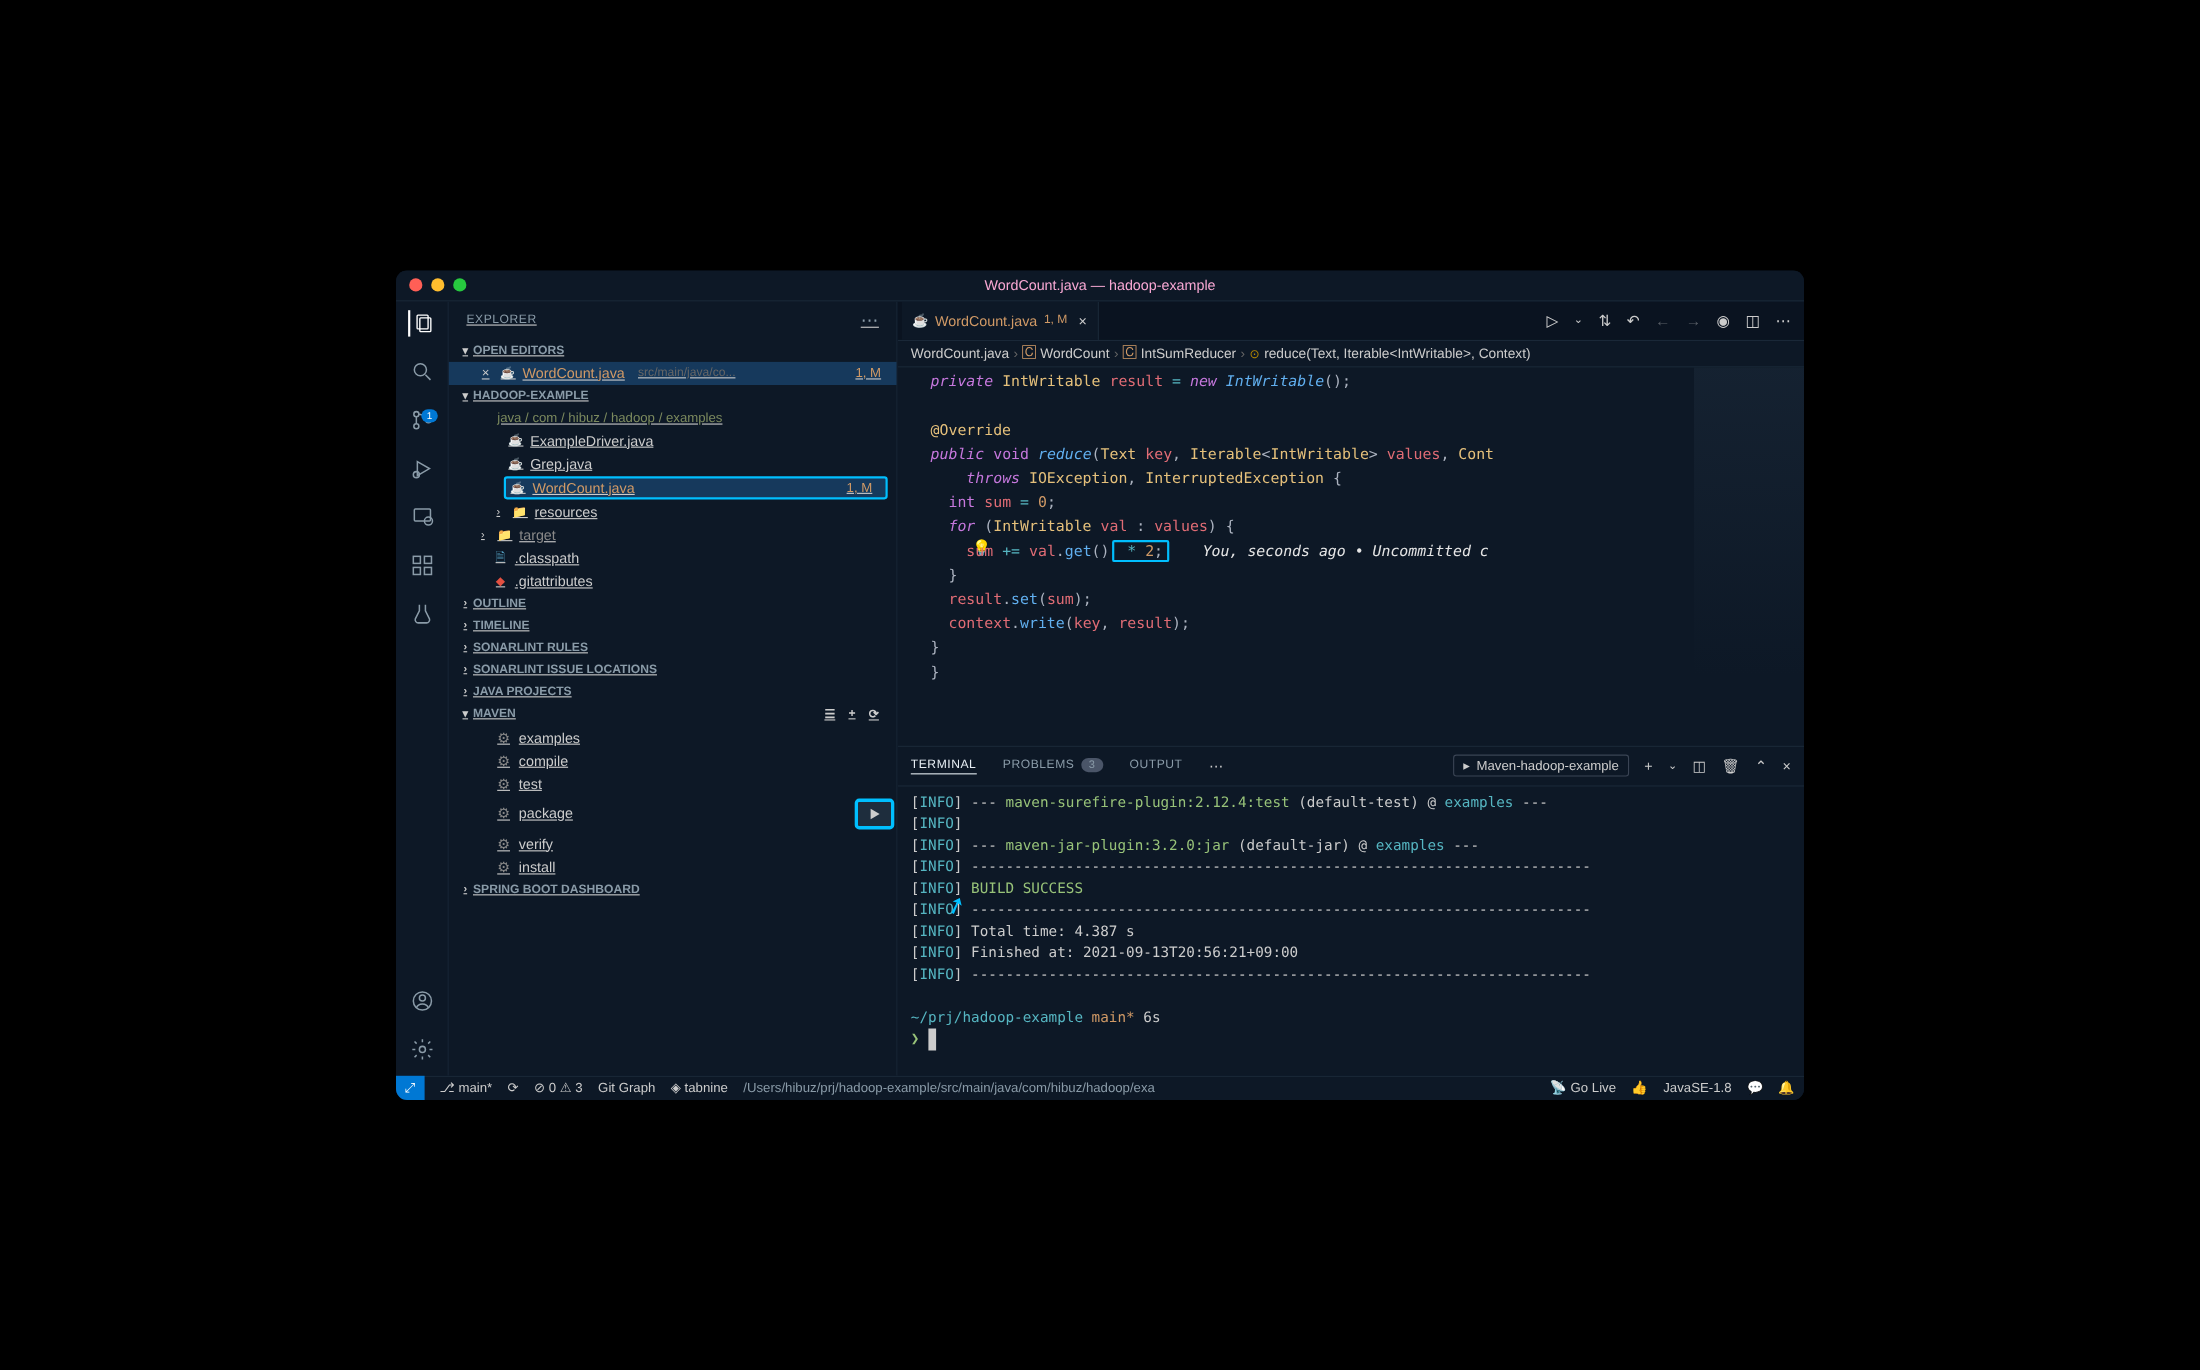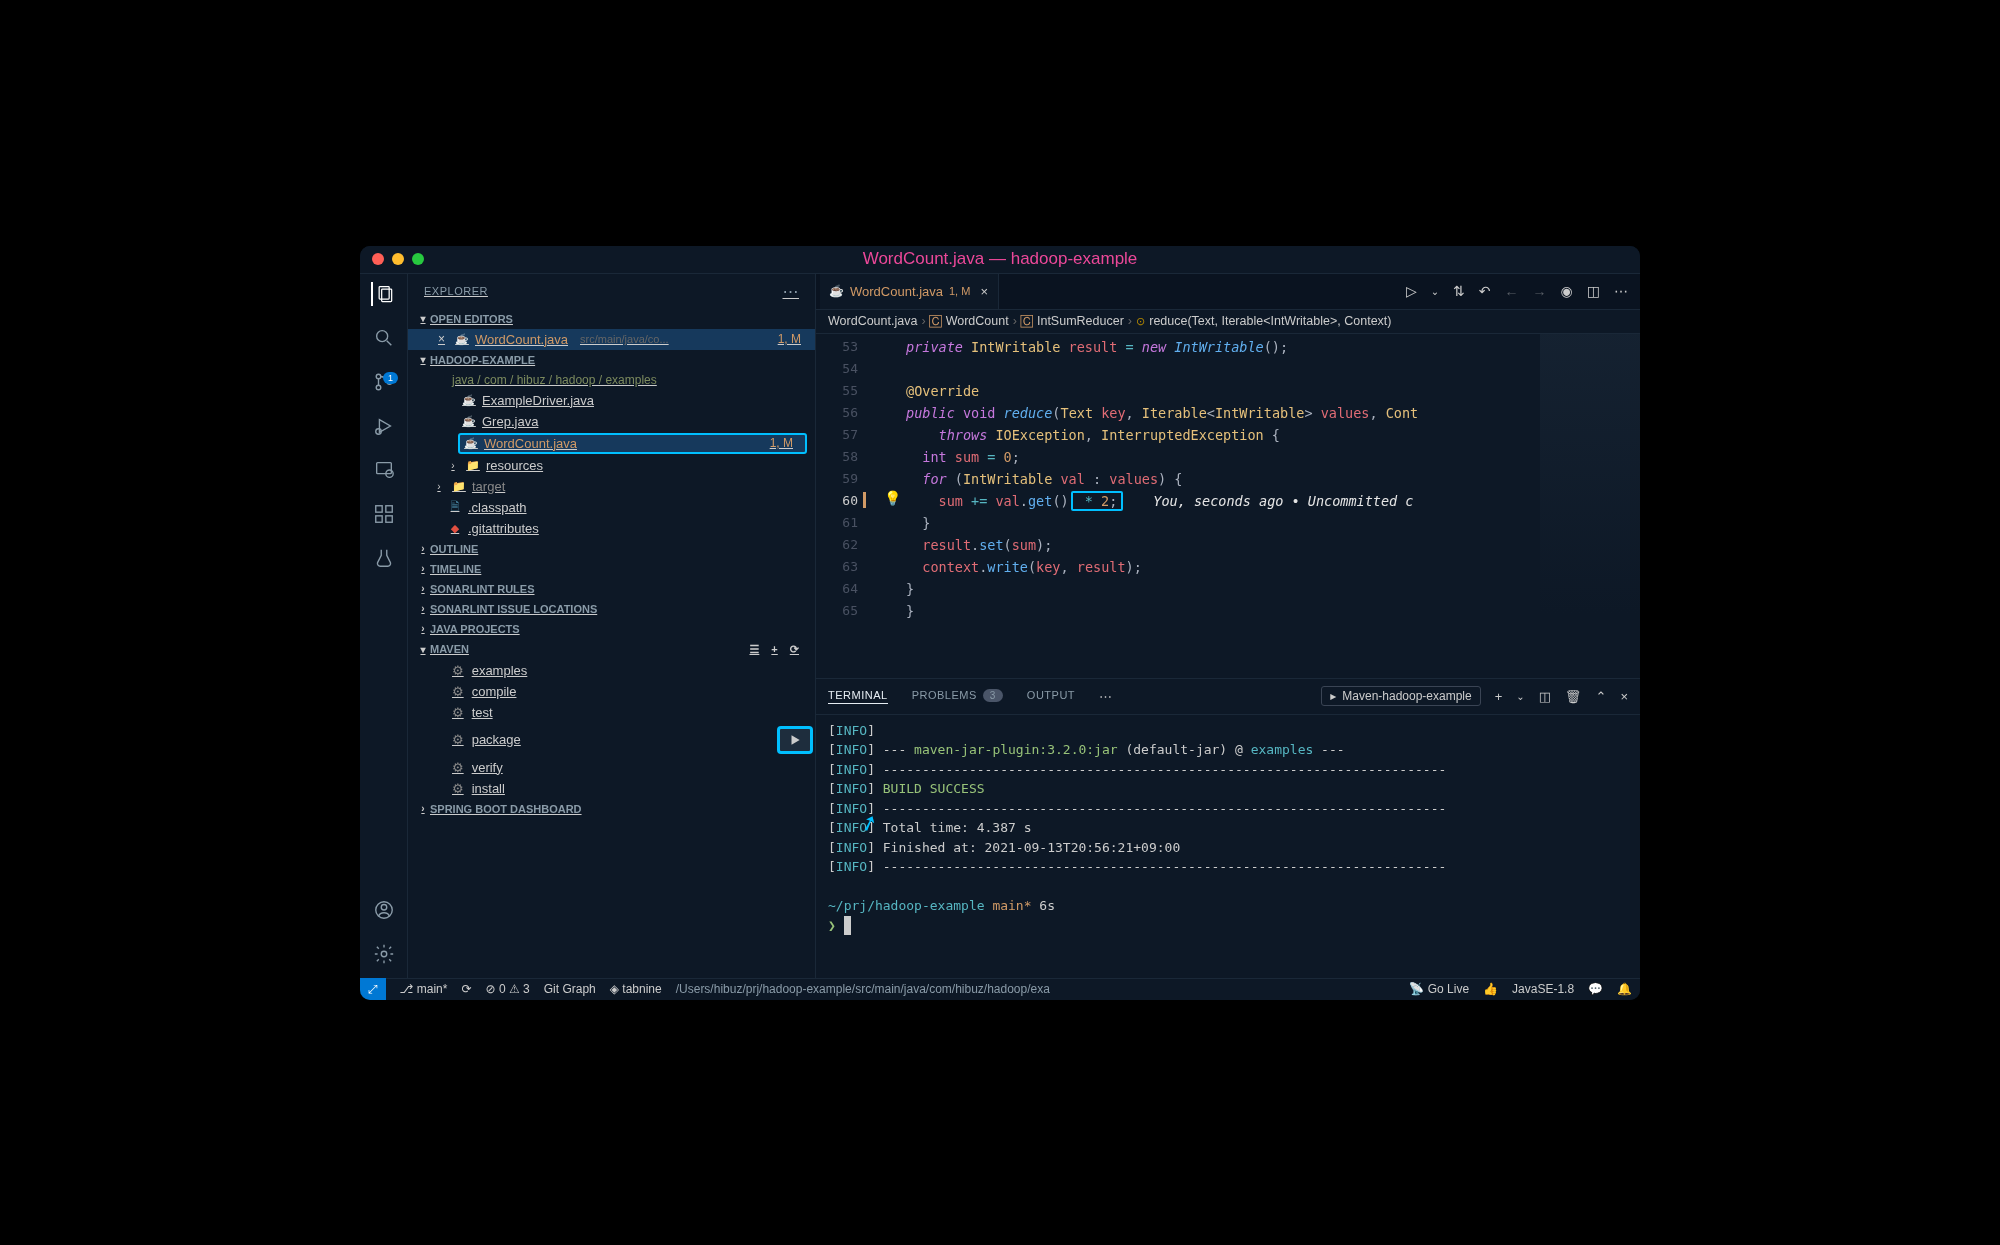--- a/index.html
+++ b/index.html
@@ -31,21 +31,21 @@
   align-items: center;
   padding: 0 12px;
   position: relative;
   border-bottom: 1px solid #1a2838;
 }
 .traffic { display: flex; gap: 8px; }
 .traffic span { width: 12px; height: 12px; border-radius: 50%; }
 .tl-red { background: #ff5f56; }
 .tl-yellow { background: #ffbd2e; }
 .tl-green { background: #27c93f; }
-.title-text { position: absolute; left: 50%; transform: translateX(-50%); color: #ec4899; font-size: 17px; }
+.title-text { position: absolute; left: 50%; transform: translateX(-50%); color: #f9a8d4; font-size: 13px; }
 
 .main { flex: 1; display: flex; overflow: hidden; }
 
 .activitybar {
   width: 48px;
   background: #0d1826;
   display: flex;
   flex-direction: column;
   align-items: center;
   padding-top: 8px;
@@ -398,35 +398,20 @@
         <span class="bc-ic">🄲</span>
           <span>WordCount</span>
           <span class="sep">›</span>
         <span class="bc-ic">🄲</span>
           <span>IntSumReducer</span>
           <span class="sep">›</span>
         <span class="bc-ic2">⊙</span>
           <span>reduce(Text, Iterable&lt;IntWritable&gt;, Context)</span>
       </div>
       <div class="code-area">
-        <div class="gutter">
-          <div>53</div>
-            <div>54</div>
-            <div>55</div>
-            <div>56</div>
-            <div>57</div>
-            <div>58</div>
-            <div>59</div>
-          <div class="curr">60</div>
-            <div>61</div>
-            <div>62</div>
-            <div>63</div>
-            <div>64</div>
-            <div>65</div>
-        </div>
         <span class="lightbulb">💡</span>
         <div class="code"><span class="kw">private</span> <span class="type">IntWritable</span> <span class="var">result</span> <span class="op">=</span> <span class="kw">new</span> <span class="fn">IntWritable</span>();
 
 <span class="ann">@Override</span>
 <span class="kw">public</span> <span class="kw2">void</span> <span class="fn">reduce</span>(<span class="type">Text</span> <span class="var">key</span>, <span class="type">Iterable</span>&lt;<span class="type">IntWritable</span>&gt; <span class="var">values</span>, <span class="type">Cont</span>
     <span class="kw">throws</span> <span class="type">IOException</span>, <span class="type">InterruptedException</span> {
   <span class="kw2">int</span> <span class="var">sum</span> <span class="op">=</span> <span class="num">0</span>;
   <span class="kw">for</span> (<span class="type">IntWritable</span> <span class="var">val</span> : <span class="var">values</span>) {
     <span class="var">sum</span> <span class="op">+=</span> <span class="var">val</span>.<span class="fn2">get</span>()<span class="edit-box"> <span class="op">*</span> <span class="num">2</span>;</span><span class="blame">You, seconds ago • Uncommitted c</span>
   }
@@ -451,20 +436,21 @@
             </span>
             <span>+</span>
             <span style="font-size:10px;">⌄</span>
             <span>◫</span>
             <span>🗑</span>
             <span>⌃</span>
             <span>×</span>
           </div>
         </div>
         <div class="terminal-body">
+<div>[<span class="tinfo">INFO</span>] --- <span class="tgreen">maven-surefire-plugin:2.12.4:test</span> (default-test) @ <span class="tcyan">examples</span> ---</div>
 <div>[<span class="tinfo">INFO</span>]</div>
 <div>[<span class="tinfo">INFO</span>] --- <span class="tgreen">maven-jar-plugin:3.2.0:jar</span> (default-jar) @ <span class="tcyan">examples</span> ---</div>
 <div>[<span class="tinfo">INFO</span>] ------------------------------------------------------------------------</div>
 <div>[<span class="tinfo">INFO</span>] <span class="tgreen">BUILD SUCCESS</span></div>
 <div>[<span class="tinfo">INFO</span>] ------------------------------------------------------------------------</div>
 <div>[<span class="tinfo">INFO</span>] Total time:  4.387 s</div>
 <div>[<span class="tinfo">INFO</span>] Finished at: 2021-09-13T20:56:21+09:00</div>
 <div>[<span class="tinfo">INFO</span>] ------------------------------------------------------------------------</div>
 <div>&nbsp;</div>
 <div><span class="tcyan">~/prj/hadoop-example</span> <span class="tyellow">main*</span> 6s</div>

